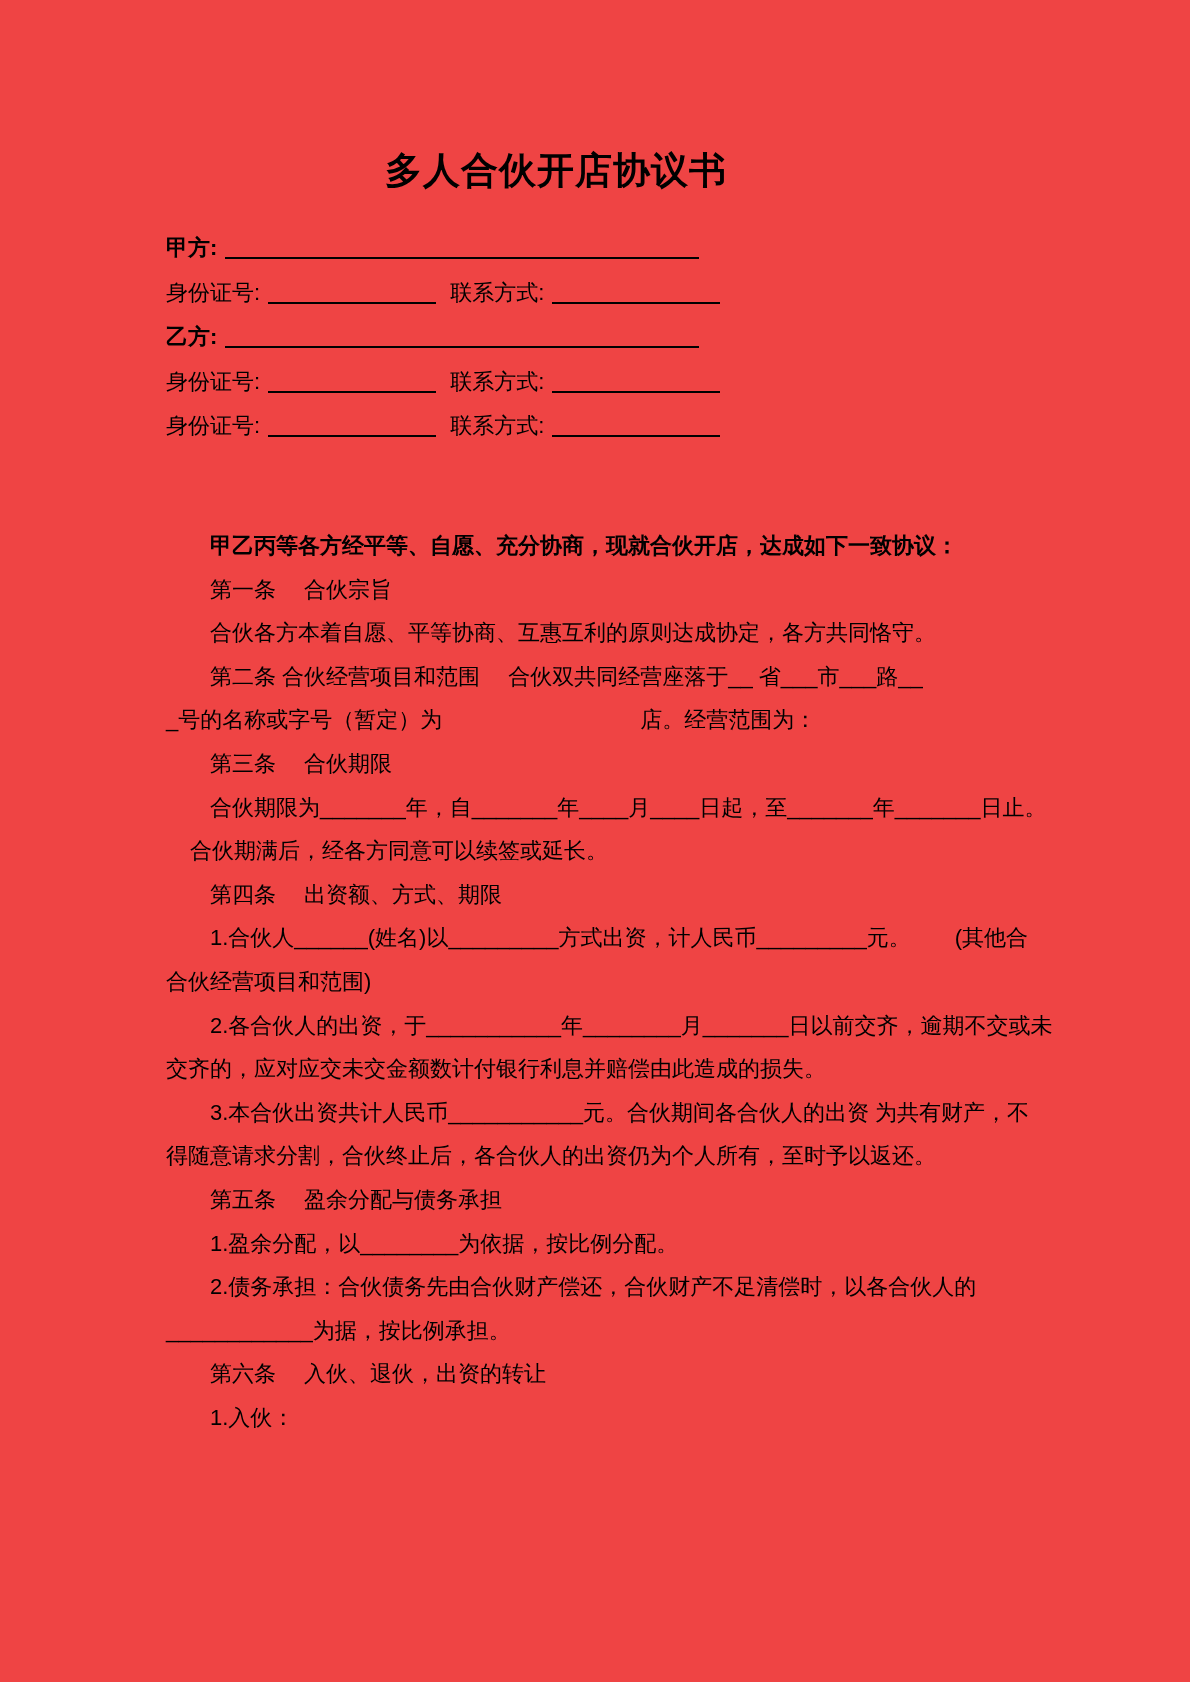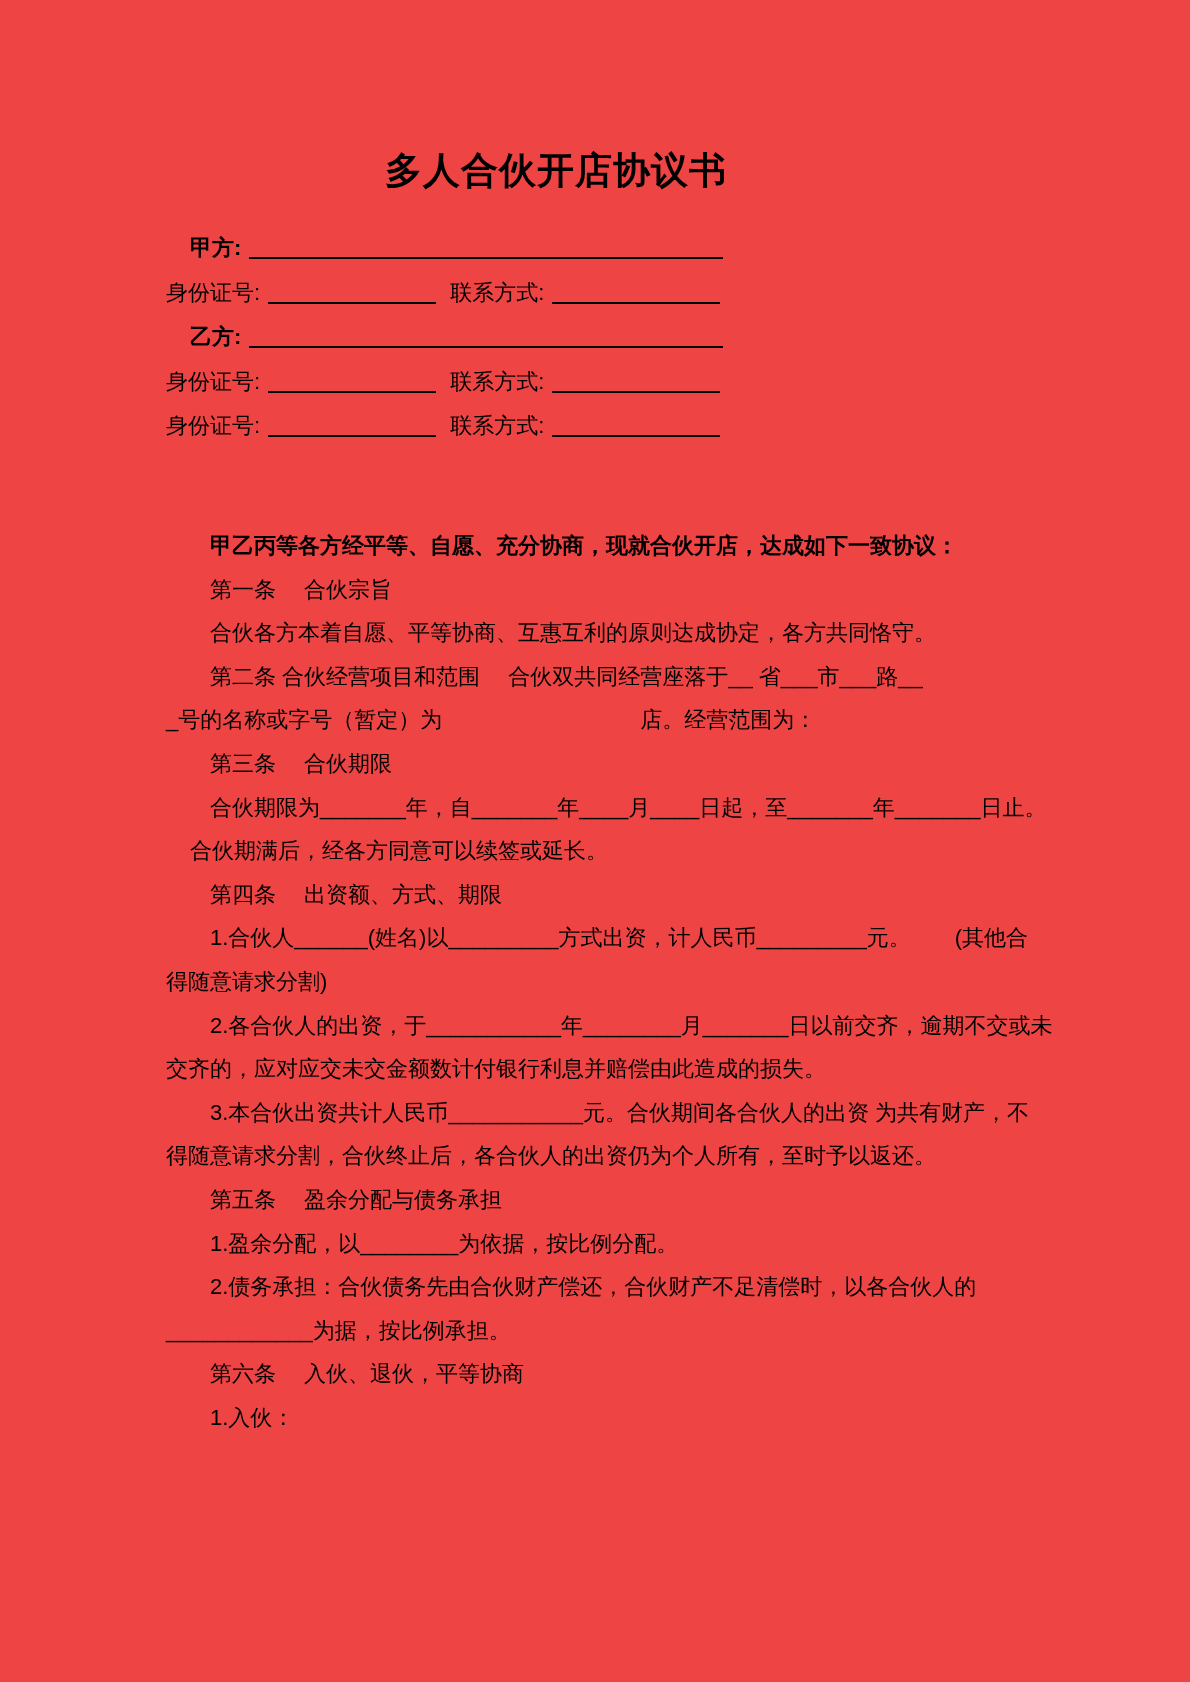--- a/index.html
+++ b/index.html
@@ -29,21 +29,21 @@
     left: 166px;
     width: 820px;
     font-size: 22px;
   }
   .parties .row {
     margin: 0;
     height: 44.6px;
     line-height: 44.6px;
     white-space: nowrap;
   }
-  .bold { font-weight: 700; margin-left: 24px; }
+  .bold { font-weight: 700; }
   .blank {
     display: inline-block;
     border-bottom: 2px solid #000;
     vertical-align: -4px;
     margin-left: 8px;
   }
   .blank-long  { width: 474px; }
   .blank-short { width: 168px; }
   .contact-label { margin-left: 14px; text-align: right; }
   .bodytext {
@@ -104,27 +104,27 @@
     <p class="line ind2 bold">甲乙丙等各方经平等、自愿、充分协商，现就合伙开店，达成如下一致协议：</p>
     <p class="line ind2">第一条　 合伙宗旨</p>
     <p class="line ind2">合伙各方本着自愿、平等协商、互惠互利的原则达成协定，各方共同恪守。</p>
     <p class="line ind2">第二条 合伙经营项目和范围　 合伙双共同经营座落于__ 省___市___路__</p>
     <p class="line">_号的名称或字号（暂定）为　　　　　　　　　店。经营范围为：</p>
     <p class="line ind2">第三条　 合伙期限</p>
     <p class="line ind2">合伙期限为_______年，自_______年____月____日起，至_______年_______日止。</p>
     <p class="line ind1">合伙期满后，经各方同意可以续签或延长。</p>
     <p class="line ind2">第四条　 出资额、方式、期限</p>
     <p class="line ind2">1.合伙人______(姓名)以_________方式出资，计人民币_________元。　　(其他合</p>
-    <p class="line">得随意请求分割)</p>
+    <p class="line">合伙经营项目和范围)</p>
     <p class="line ind2">2.各合伙人的出资，于___________年________月_______日以前交齐，逾期不交或未</p>
     <p class="line">交齐的，应对应交未交金额数计付银行利息并赔偿由此造成的损失。</p>
     <p class="line ind2">3.本合伙出资共计人民币___________元。合伙期间各合伙人的出资 为共有财产，不</p>
     <p class="line">得随意请求分割，合伙终止后，各合伙人的出资仍为个人所有，至时予以返还。</p>
     <p class="line ind2">第五条　 盈余分配与债务承担</p>
     <p class="line ind2">1.盈余分配，以________为依据，按比例分配。</p>
     <p class="line ind2">2.债务承担：合伙债务先由合伙财产偿还，合伙财产不足清偿时，以各合伙人的</p>
     <p class="line">____________为据，按比例承担。</p>
-    <p class="line ind2">第六条　 入伙、退伙，平等协商</p>
+    <p class="line ind2">第六条　 入伙、退伙，出资的转让</p>
     <p class="line ind2">1.入伙：</p>
   </section>
 
 
 </div>
 
 </body></html>

